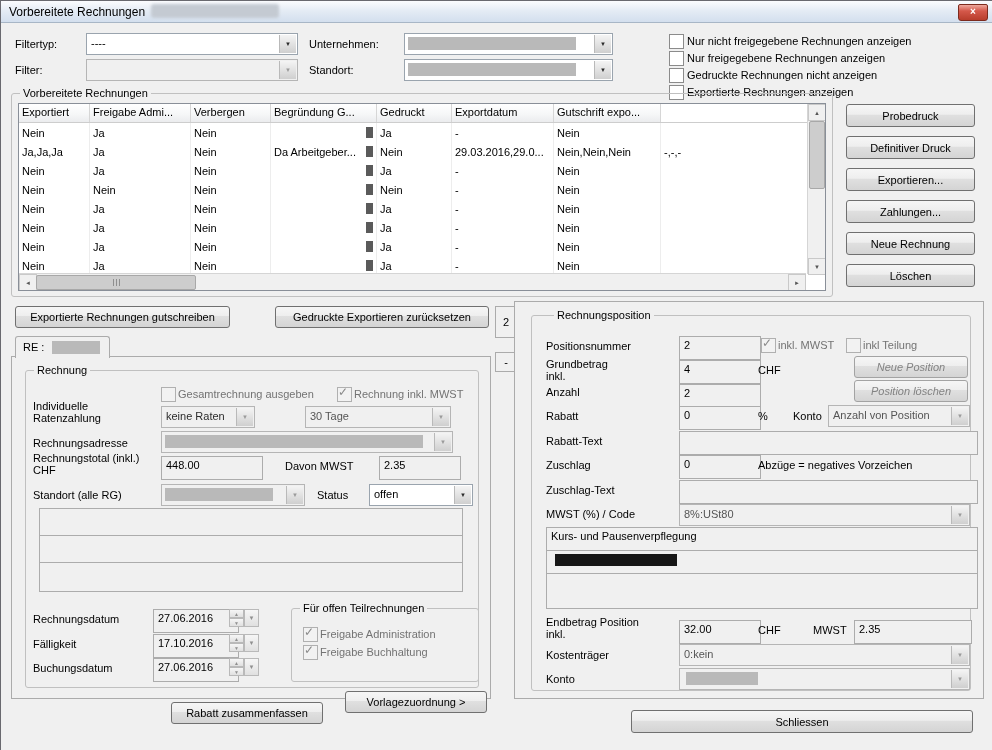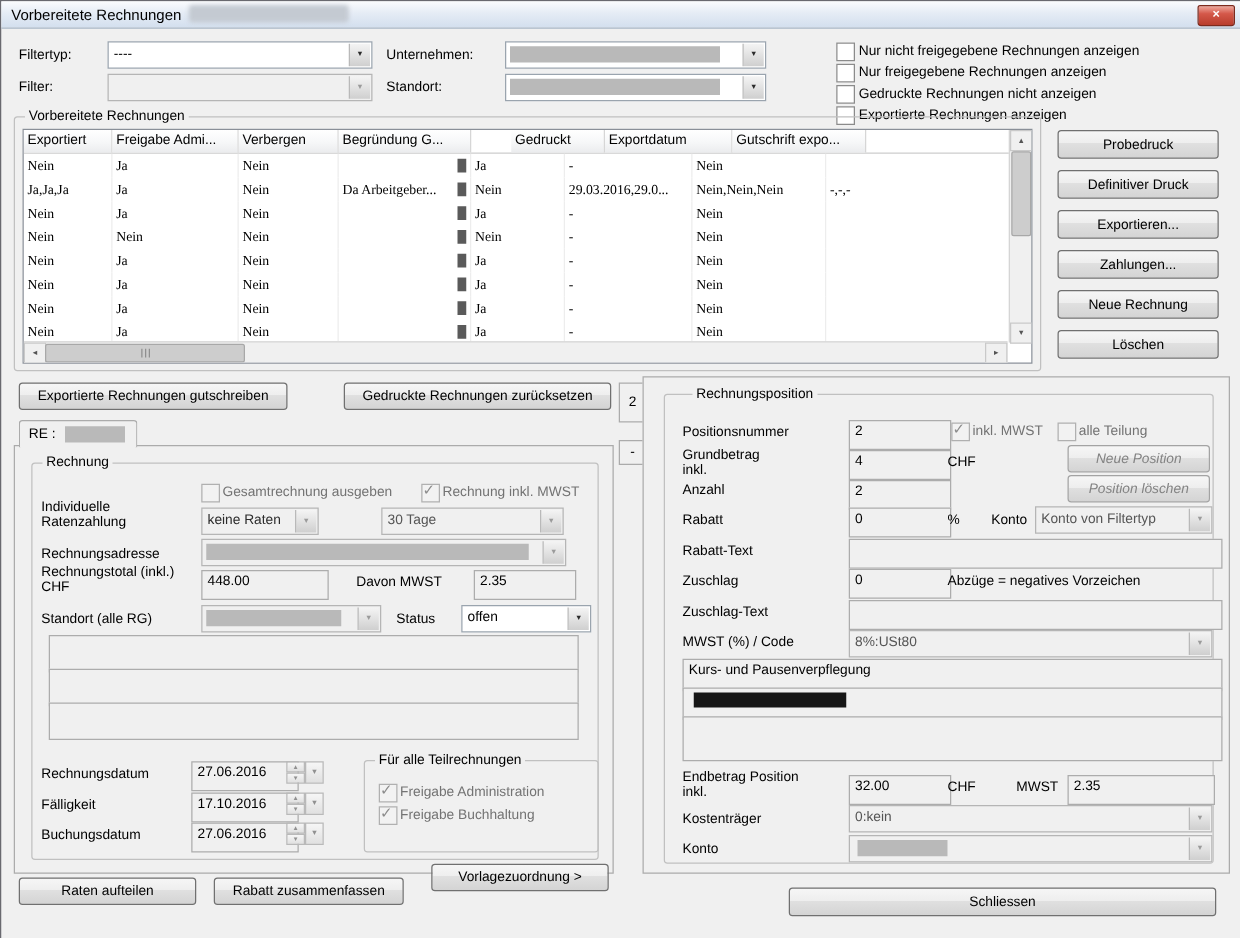--- a/index.html
+++ b/index.html
@@ -26,21 +26,21 @@
   .chk.dis .ck{color:#8b8b8b;}
   .group{position:absolute;border:1px solid #c0c0c0;border-radius:3px;}
   .group .glab{position:absolute;top:-7px;left:8px;background:#f0f0f0;padding:0 3px;line-height:13px;white-space:nowrap;}
   .redact{position:absolute;background:#b9b9b9;}
   .redact.dark{background:#161616;}
   .panel{position:absolute;border:1px solid #ababab;background:#f0f0f0;}
   .tab{position:absolute;background:#f0f0f0;border:1px solid #ababab;border-bottom:none;border-radius:3px 3px 0 0;z-index:2;}
   .table{position:absolute;background:#fff;border:1px solid #898f98;overflow:hidden;}
   .thead{display:flex;height:18px;border-bottom:1px solid #cdcdcd;}
   .thc{flex:none;padding:2px 3px;border-right:1px solid #d6d6d6;background:linear-gradient(#ffffff,#f6f7f8 55%,#ebecee);overflow:hidden;white-space:nowrap;}
-  .trow{display:flex;height:19px;font-family:Liberation Serif, serif;}
+  .trow{display:flex;height:19px;}
   .tc{flex:none;display:flex;align-items:center;padding:0 3px;border-right:1px solid #ededed;overflow:hidden;white-space:nowrap;}
   .cellmark{margin-left:auto;width:7px;height:11px;background:#5a5a5a;flex:none;}
   .vscroll{position:absolute;top:0;right:0;width:17px;height:170px;background:#f0f0f0;border-left:1px solid #d5d5d5;}
   .hscroll{position:absolute;left:0;bottom:0;height:16px;width:787px;background:#f0f0f0;border-top:1px solid #d5d5d5;}
   .sbtn{position:absolute;width:16px;height:15px;background:#f0f0f0;border:1px solid #c9c9c9;display:flex;align-items:center;justify-content:center;font-size:6px;color:#555;}
   .vthumb{position:absolute;left:1px;width:14px;background:#cdcdcd;border:1px solid #a8a8a8;border-radius:2px;}
   .hthumb{position:absolute;top:1px;height:13px;background:#cdcdcd;border:1px solid #a8a8a8;border-radius:2px;display:flex;align-items:center;justify-content:center;gap:2px;}
   .grip{width:1px;height:7px;background:#8f8f8f;}
   .spinwrap{position:absolute;width:15px;height:18px;}
   .s{position:absolute;left:0;width:15px;height:9px;border:1px solid #b9b9b9;background:linear-gradient(#f6f6f6,#e0e0e0);display:flex;align-items:center;justify-content:center;font-size:5px;color:#909090;box-sizing:border-box;}
@@ -90,21 +90,21 @@
   <span class="lbl" style="left:686px;top:85px">Exportierte Rechnungen anzeigen</span>
 
   <div class="group" style="left:10px;top:92px;width:820px;height:202px">
     <span class="glab">Vorbereitete Rechnungen</span>
     <div class="table" style="left:6px;top:9px;width:806px;height:186px">
       <div class="thead">
           <div class="thc" style="width: 64px;">Exportiert</div>
           <div class="thc" style="width: 94px;">Freigabe Admi...</div>
           <div class="thc" style="width: 73px;">Verbergen</div>
           <div class="thc" style="width: 99px;">Begründung G...</div>
-          <div class="thc" style="width: 68px; margin-left: 32px;">Gedruckt</div>
+          <div class="thc" style="width: 68px;">Gedruckt</div>
           <div class="thc" style="width: 95px;">Exportdatum</div>
           <div class="thc" style="width: 100px;">Gutschrift expo...</div>
         </div>
       <div>
           <div class="trow">
             <div class="tc" style="width: 64px;">
               <span>Nein</span>
             </div>
             <div class="tc" style="width: 94px;">
               <span>Ja</span>
@@ -337,21 +337,21 @@
   </div>
 
   <div class="btn" style="left:845px;top:103px;width:127px;height:21px">Probedruck</div>
   <div class="btn" style="left:845px;top:135px;width:127px;height:21px">Definitiver Druck</div>
   <div class="btn" style="left:845px;top:167px;width:127px;height:21px">Exportieren...</div>
   <div class="btn" style="left:845px;top:199px;width:127px;height:21px">Zahlungen...</div>
   <div class="btn" style="left:845px;top:231px;width:127px;height:21px">Neue Rechnung</div>
   <div class="btn" style="left:845px;top:263px;width:127px;height:21px">Löschen</div>
 
   <div class="btn" style="left:14px;top:305px;width:213px;height:20px">Exportierte Rechnungen gutschreiben</div>
-  <div class="btn" style="left:274px;top:305px;width:212px;height:20px">Gedruckte Rechnungen zurücksetzen</div>
+  <div class="btn" style="left:274px;top:305px;width:212px;height:20px">Gedruckte Exportieren zurücksetzen</div>
 
   <div class="tab" style="left:14px;top:335px;width:93px;height:21px">
     <span class="lbl" style="left:7px;top:4px">RE :</span>
     <span class="redact" style="left:36px;top:4px;width:48px;height:13px"></span>
   </div>
   <div class="panel" style="left:10px;top:355px;width:478px;height:341px"></div>
 
   <div class="group" style="left:24px;top:369px;width:452px;height:316px">
     <span class="glab">Rechnung</span>
   </div>
@@ -419,68 +419,67 @@
 
   <span class="lbl" style="left:32px;top:661px">Buchungsdatum</span>
   <div class="field" style="left:152px;top:657px;width:76px;height:18px">27.06.2016</div>
   <div class="spinwrap" style="left:228px;top:657px">
     <div class="s up">▲</div>
     <div class="s dn">▼</div>
   </div>
   <div class="dbtn" style="left:243px;top:657px">▼</div>
 
   <div class="group" style="left:290px;top:607px;width:186px;height:72px">
-    <span class="glab">Für alle Teilrechnungen</span>
+    <span class="glab">Für offen Teilrechnungen</span>
   </div>
   <div class="chk dis" style="left:302px;top:626px">
       <span class="ck">✓</span>
     </div>
   <span class="lbl glbl" style="left:319px;top:627px">Freigabe Administration</span>
   <div class="chk dis" style="left:302px;top:644px">
       <span class="ck">✓</span>
     </div>
   <span class="lbl glbl" style="left:319px;top:645px">Freigabe Buchhaltung</span>
 
-  <div class="btn" style="left:14px;top:701px;width:140px;height:20px">Raten aufteilen</div>
   <div class="btn" style="left:170px;top:701px;width:150px;height:20px">Rabatt zusammenfassen</div>
   <div class="btn" style="left:344px;top:690px;width:140px;height:20px">Vorlagezuordnung &gt;</div>
 
   <div class="vtab" style="left:494px;top:305px;width:20px;height:30px">2</div>
   <div class="vtab" style="left:494px;top:351px;width:20px;height:18px">-</div>
 
   <div class="panel" style="left:513px;top:300px;width:468px;height:396px"></div>
   <div class="group" style="left:530px;top:314px;width:438px;height:374px">
     <span class="glab" style="left:22px">Rechnungsposition</span>
   </div>
 
   <span class="lbl" style="left:545px;top:339px">Positionsnummer</span>
   <div class="field" style="left:678px;top:335px;width:72px;height:18px">2</div>
   <div class="chk dis" style="left:760px;top:337px">
       <span class="ck">✓</span>
     </div>
   <span class="lbl glbl" style="left:777px;top:338px">inkl. MWST</span>
   <div class="chk dis" style="left:845px;top:337px"></div>
-  <span class="lbl glbl" style="left:862px;top:338px">alle Teilung</span>
+  <span class="lbl glbl" style="left:862px;top:338px">inkl Teilung</span>
 
   <span class="lbl" style="left:545px;top:357px">Grundbetrag</span>
   <span class="lbl" style="left:545px;top:369px">inkl.</span>
   <div class="field" style="left:678px;top:359px;width:72px;height:18px">4</div>
   <span class="lbl" style="left:757px;top:363px">CHF</span>
   <div class="btn dis" style="left:853px;top:355px;width:112px;height:20px">Neue Position</div>
   <div class="btn dis" style="left:853px;top:379px;width:112px;height:20px">Position löschen</div>
 
   <span class="lbl" style="left:545px;top:385px">Anzahl</span>
   <div class="field" style="left:678px;top:383px;width:72px;height:18px">2</div>
 
   <span class="lbl" style="left:545px;top:409px">Rabatt</span>
   <div class="field" style="left:678px;top:405px;width:72px;height:18px">0</div>
   <span class="lbl" style="left:757px;top:409px">%</span>
   <span class="lbl" style="left:792px;top:409px">Konto</span>
   <div class="combo dis" style="left:827px;top:404px;width:140px">
-    <span class="ctext">Konto von Filtertyp</span>
+    <span class="ctext">Anzahl von Position</span>
     <span class="cbtn">▼</span>
   </div>
 
   <span class="lbl" style="left:545px;top:434px">Rabatt-Text</span>
   <div class="field" style="left:678px;top:430px;width:289px;height:18px"></div>
 
   <span class="lbl" style="left:545px;top:458px">Zuschlag</span>
   <div class="field" style="left:678px;top:454px;width:72px;height:18px">0</div>
   <span class="lbl" style="left:757px;top:458px">Abzüge = negatives Vorzeichen</span>
 

